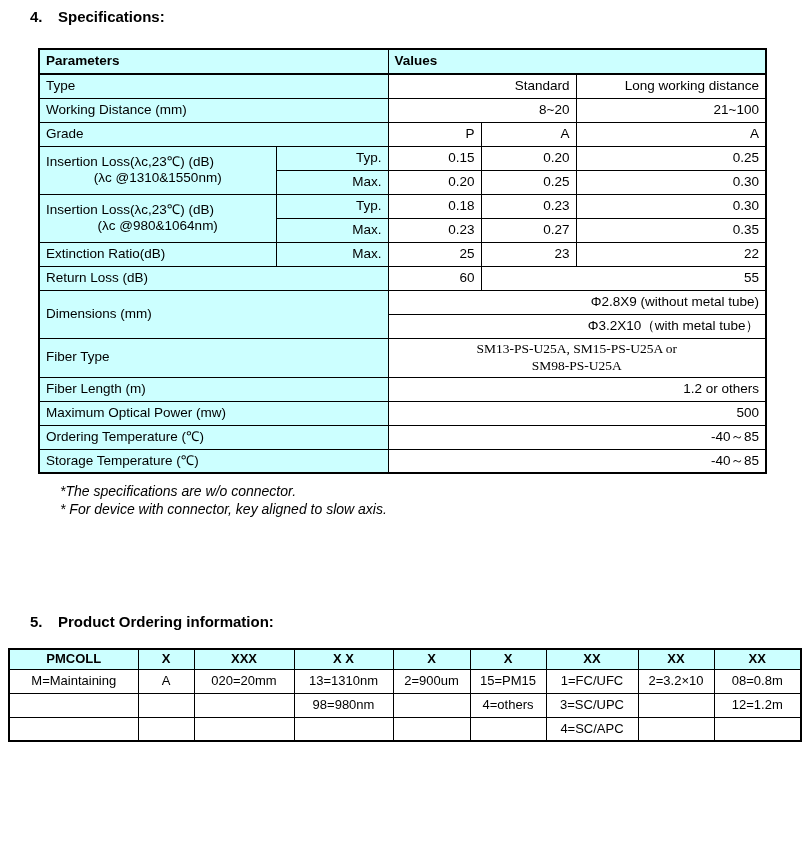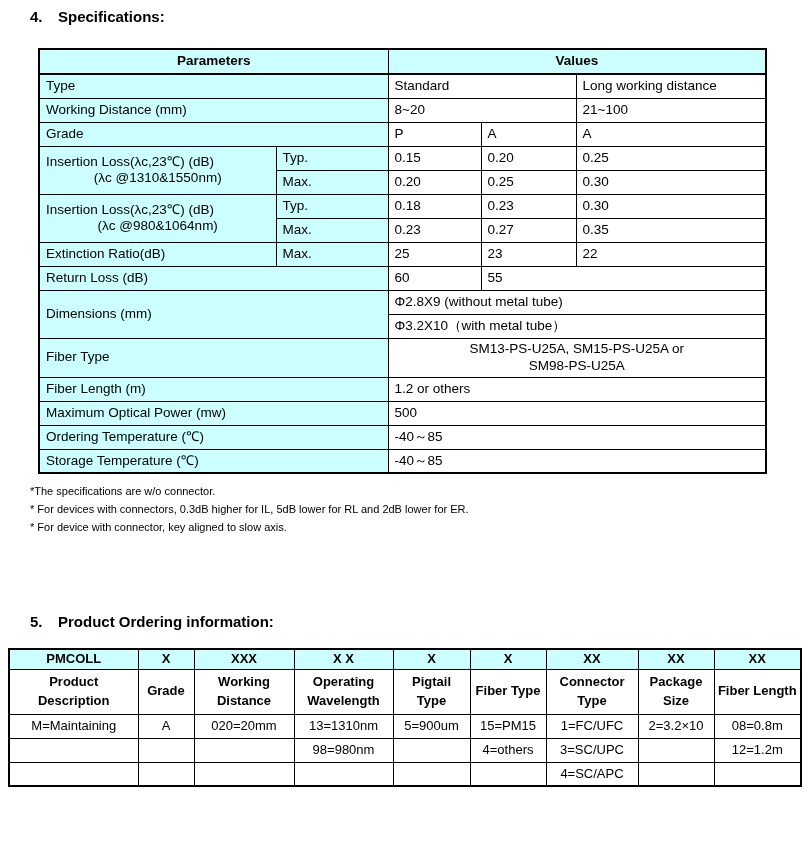--- a/index.html
+++ b/index.html
@@ -30,32 +30,32 @@
     border: 2px solid #000;
   }
   table.spec td {
     border: 1.5px solid #000;
     padding: 0 6px;
     height: 24px;
     line-height: 1.2;
     overflow: hidden;
     white-space: nowrap;
   }
-  table.spec tr.hdr td { height: 25px; font-weight: bold; text-align: center; border-bottom: 2px solid #000; }
+  table.spec tr.hdr td { height: 25px; font-weight: bold; text-align: left; border-bottom: 2px solid #000; }
   .hl { background: #ccffff; }
-  .c { text-align: left; margin-left: 23px; }
+  .c { text-align: right; margin-left: 23px; }
   .lbl { text-align: left; }
   td.name-cell { white-space: normal; }
   td.name-cell .nm { text-align: left; }
   td.name-cell .sub { text-align: center; }
   tr.tall td { height: 39px; }
-  td.two-line { white-space: normal; text-align: center; }
+  td.two-line { white-space: normal; text-align: center; font-family: Liberation Serif, serif; }
 
   
-  .footnotes { position: absolute; left: 30px; top: 482px; font-size: 11px; line-height: 18px; }
+  .footnotes { position: absolute; left: 60px; top: 482px; font-size: 14px; line-height: 18px; font-style: italic; }
 
   
   table.order {
     position: absolute; left: 8px; top: 648px;
     width: 792px;
     border-collapse: collapse; table-layout: fixed;
     font-size: 13px;
     border: 2px solid #000;
     text-align: center;
   }
@@ -180,21 +180,20 @@
     </tr>
     <tr>
       <td colspan="2" class="hl lbl">Storage Temperature (℃)</td>
       <td colspan="3" class="c">-40～85</td>
     </tr>
   </tbody>
     </table>
 
   <div class="footnotes">
     <div>*The specifications are w/o connector.</div>
-    <div>* For devices with connectors, 0.3dB higher for IL, 5dB lower for RL and 2dB lower for ER.</div>
     <div>* For device with connector, key aligned to slow axis.</div>
   </div>
 
   <div class="sec-title" id="title-5">
     <span class="num">5.</span>
     <span>Product Ordering information:</span>
   </div>
 
   <table class="order">
     <colgroup>
@@ -213,37 +212,26 @@
       <td class="hl">PMCOLL</td>
       <td class="hl">X</td>
       <td class="hl">XXX</td>
       <td class="hl">X X</td>
       <td class="hl">X</td>
       <td class="hl">X</td>
       <td class="hl">XX</td>
       <td class="hl">XX</td>
       <td class="hl">XX</td>
     </tr>
-    <tr class="desc">
-      <td>Product Description</td>
-      <td>Grade</td>
-      <td>Working Distance</td>
-      <td>Operating Wavelength</td>
-      <td>Pigtail Type</td>
-      <td>Fiber Type</td>
-      <td>Connector Type</td>
-      <td>Package Size</td>
-      <td>Fiber Length</td>
-    </tr>
     <tr>
       <td>M=Maintaining</td>
       <td>A</td>
       <td>020=20mm</td>
       <td>13=1310nm</td>
-      <td>5=900um</td>
+      <td>2=900um</td>
       <td>15=PM15</td>
       <td>1=FC/UFC</td>
       <td>2=3.2×10</td>
       <td>08=0.8m</td>
     </tr>
     <tr>
       <td></td>
       <td></td>
       <td></td>
       <td>98=980nm</td>

